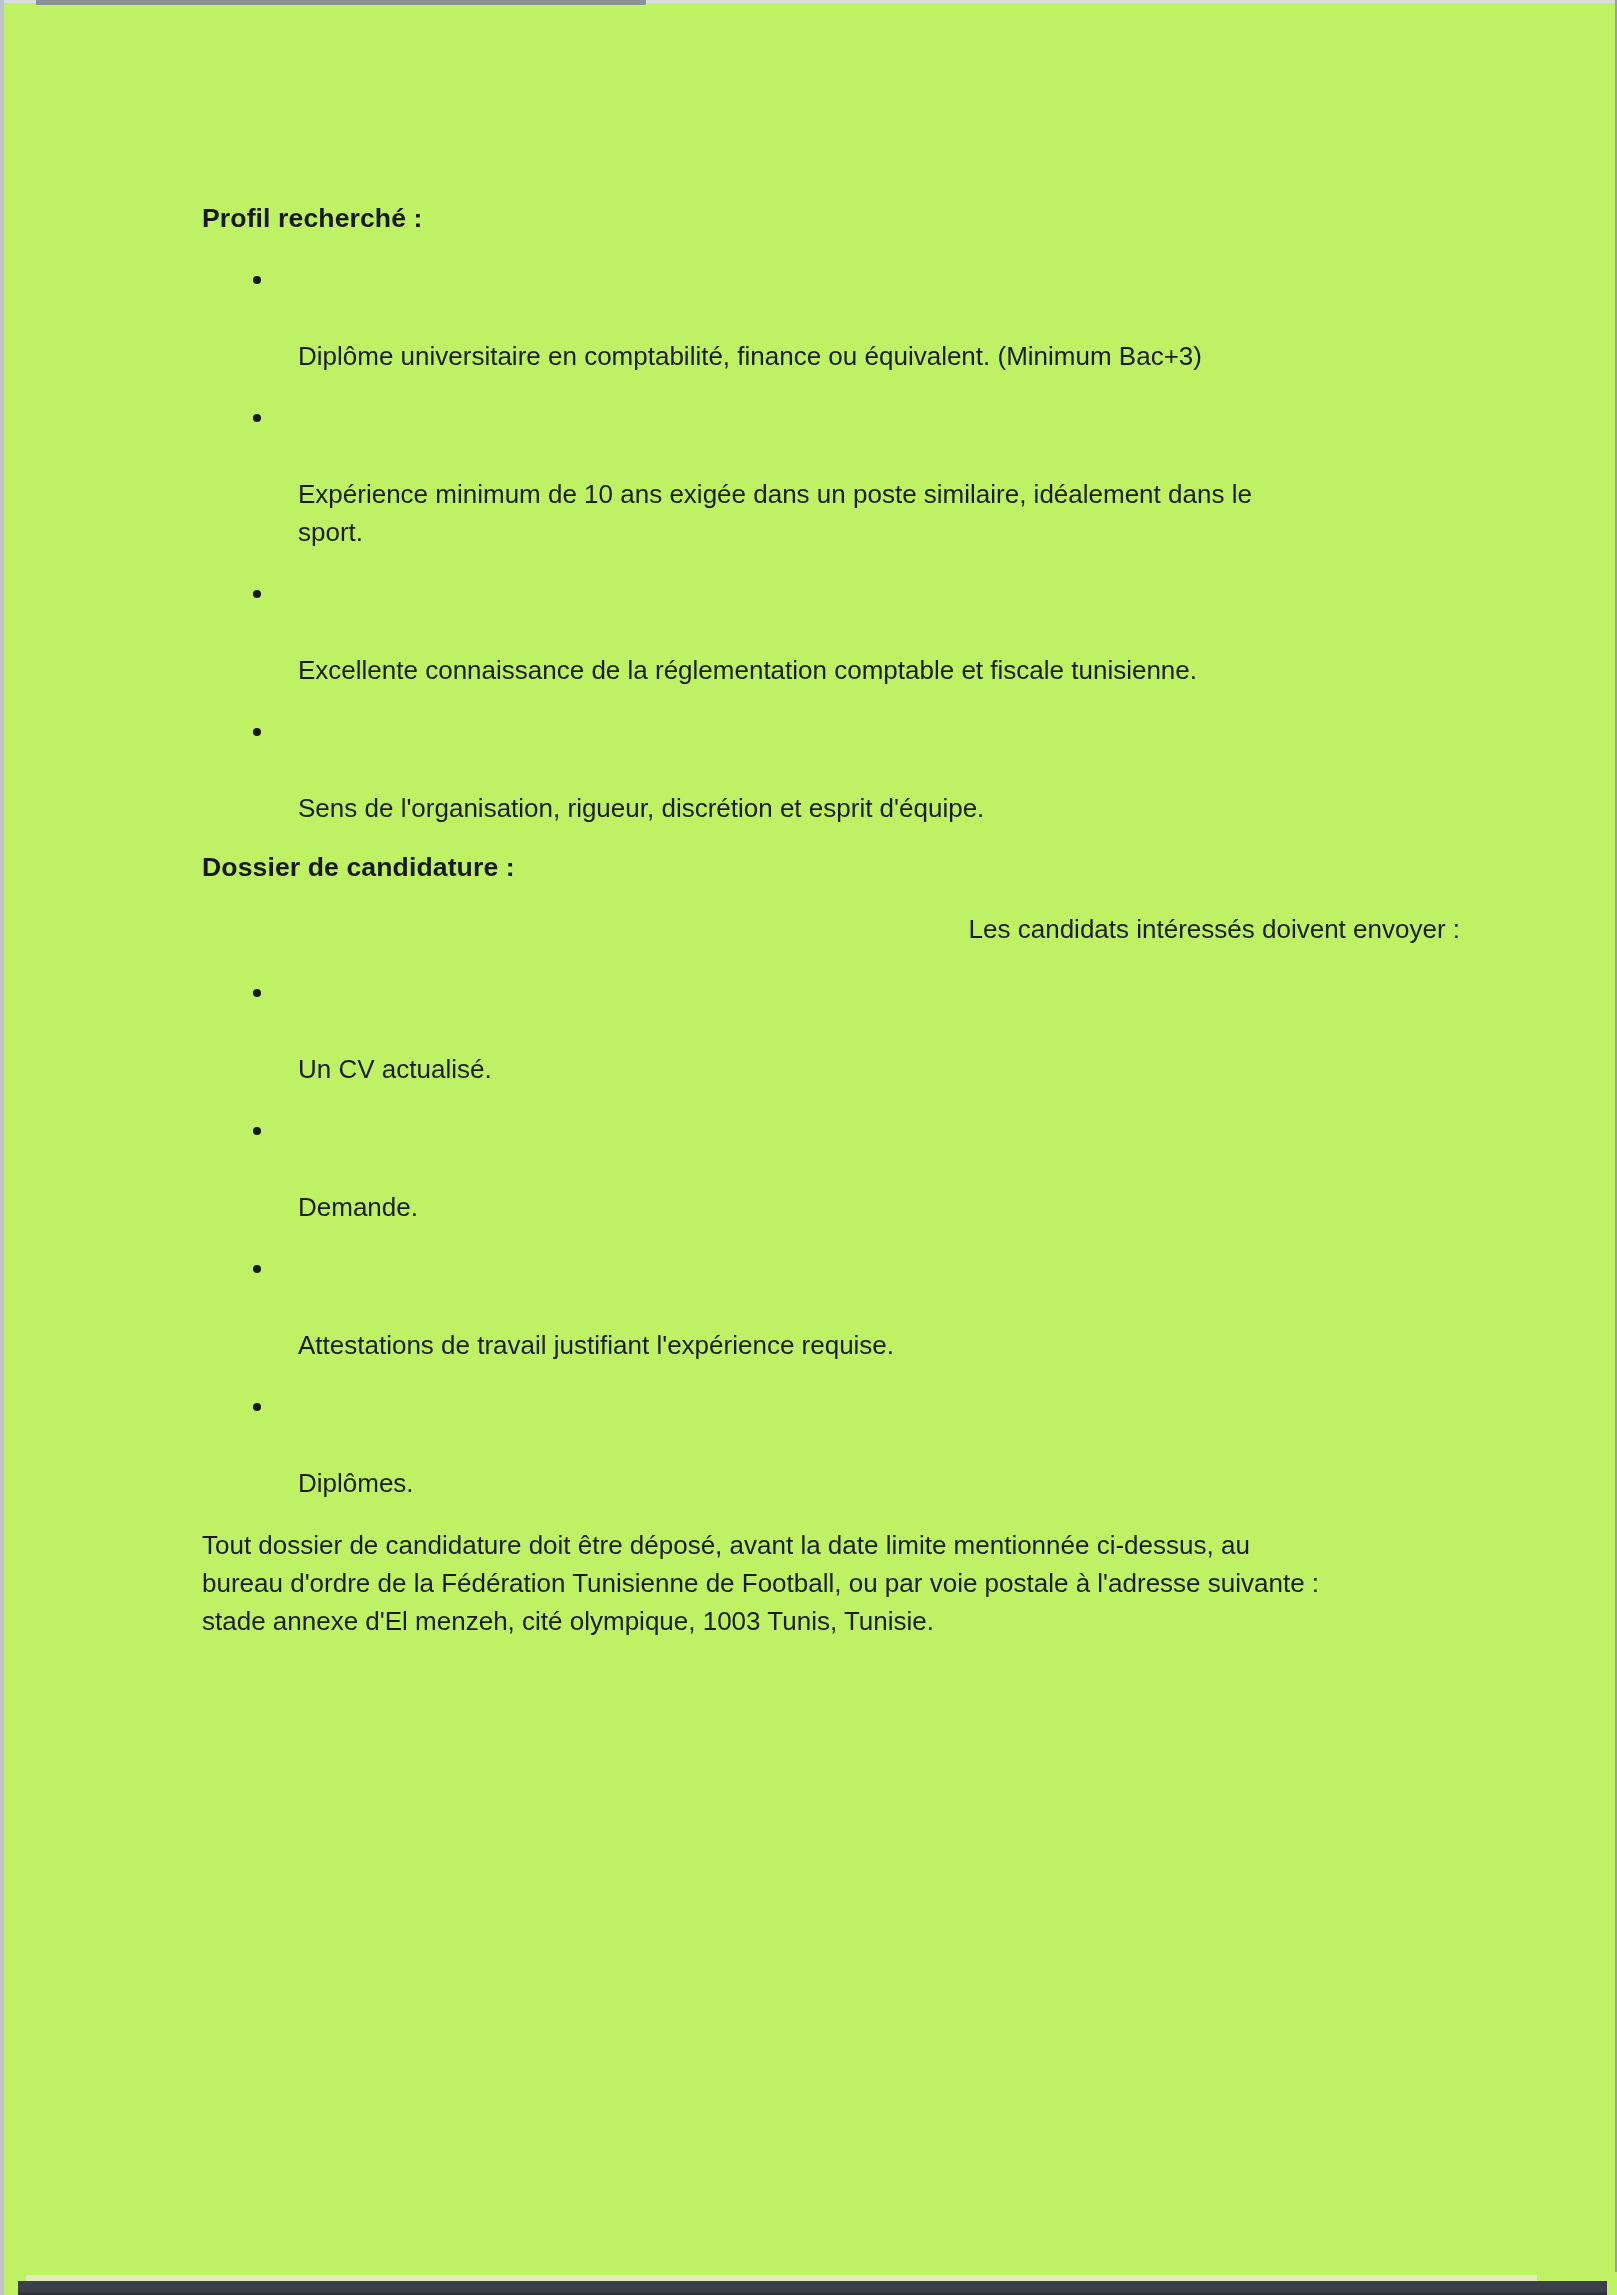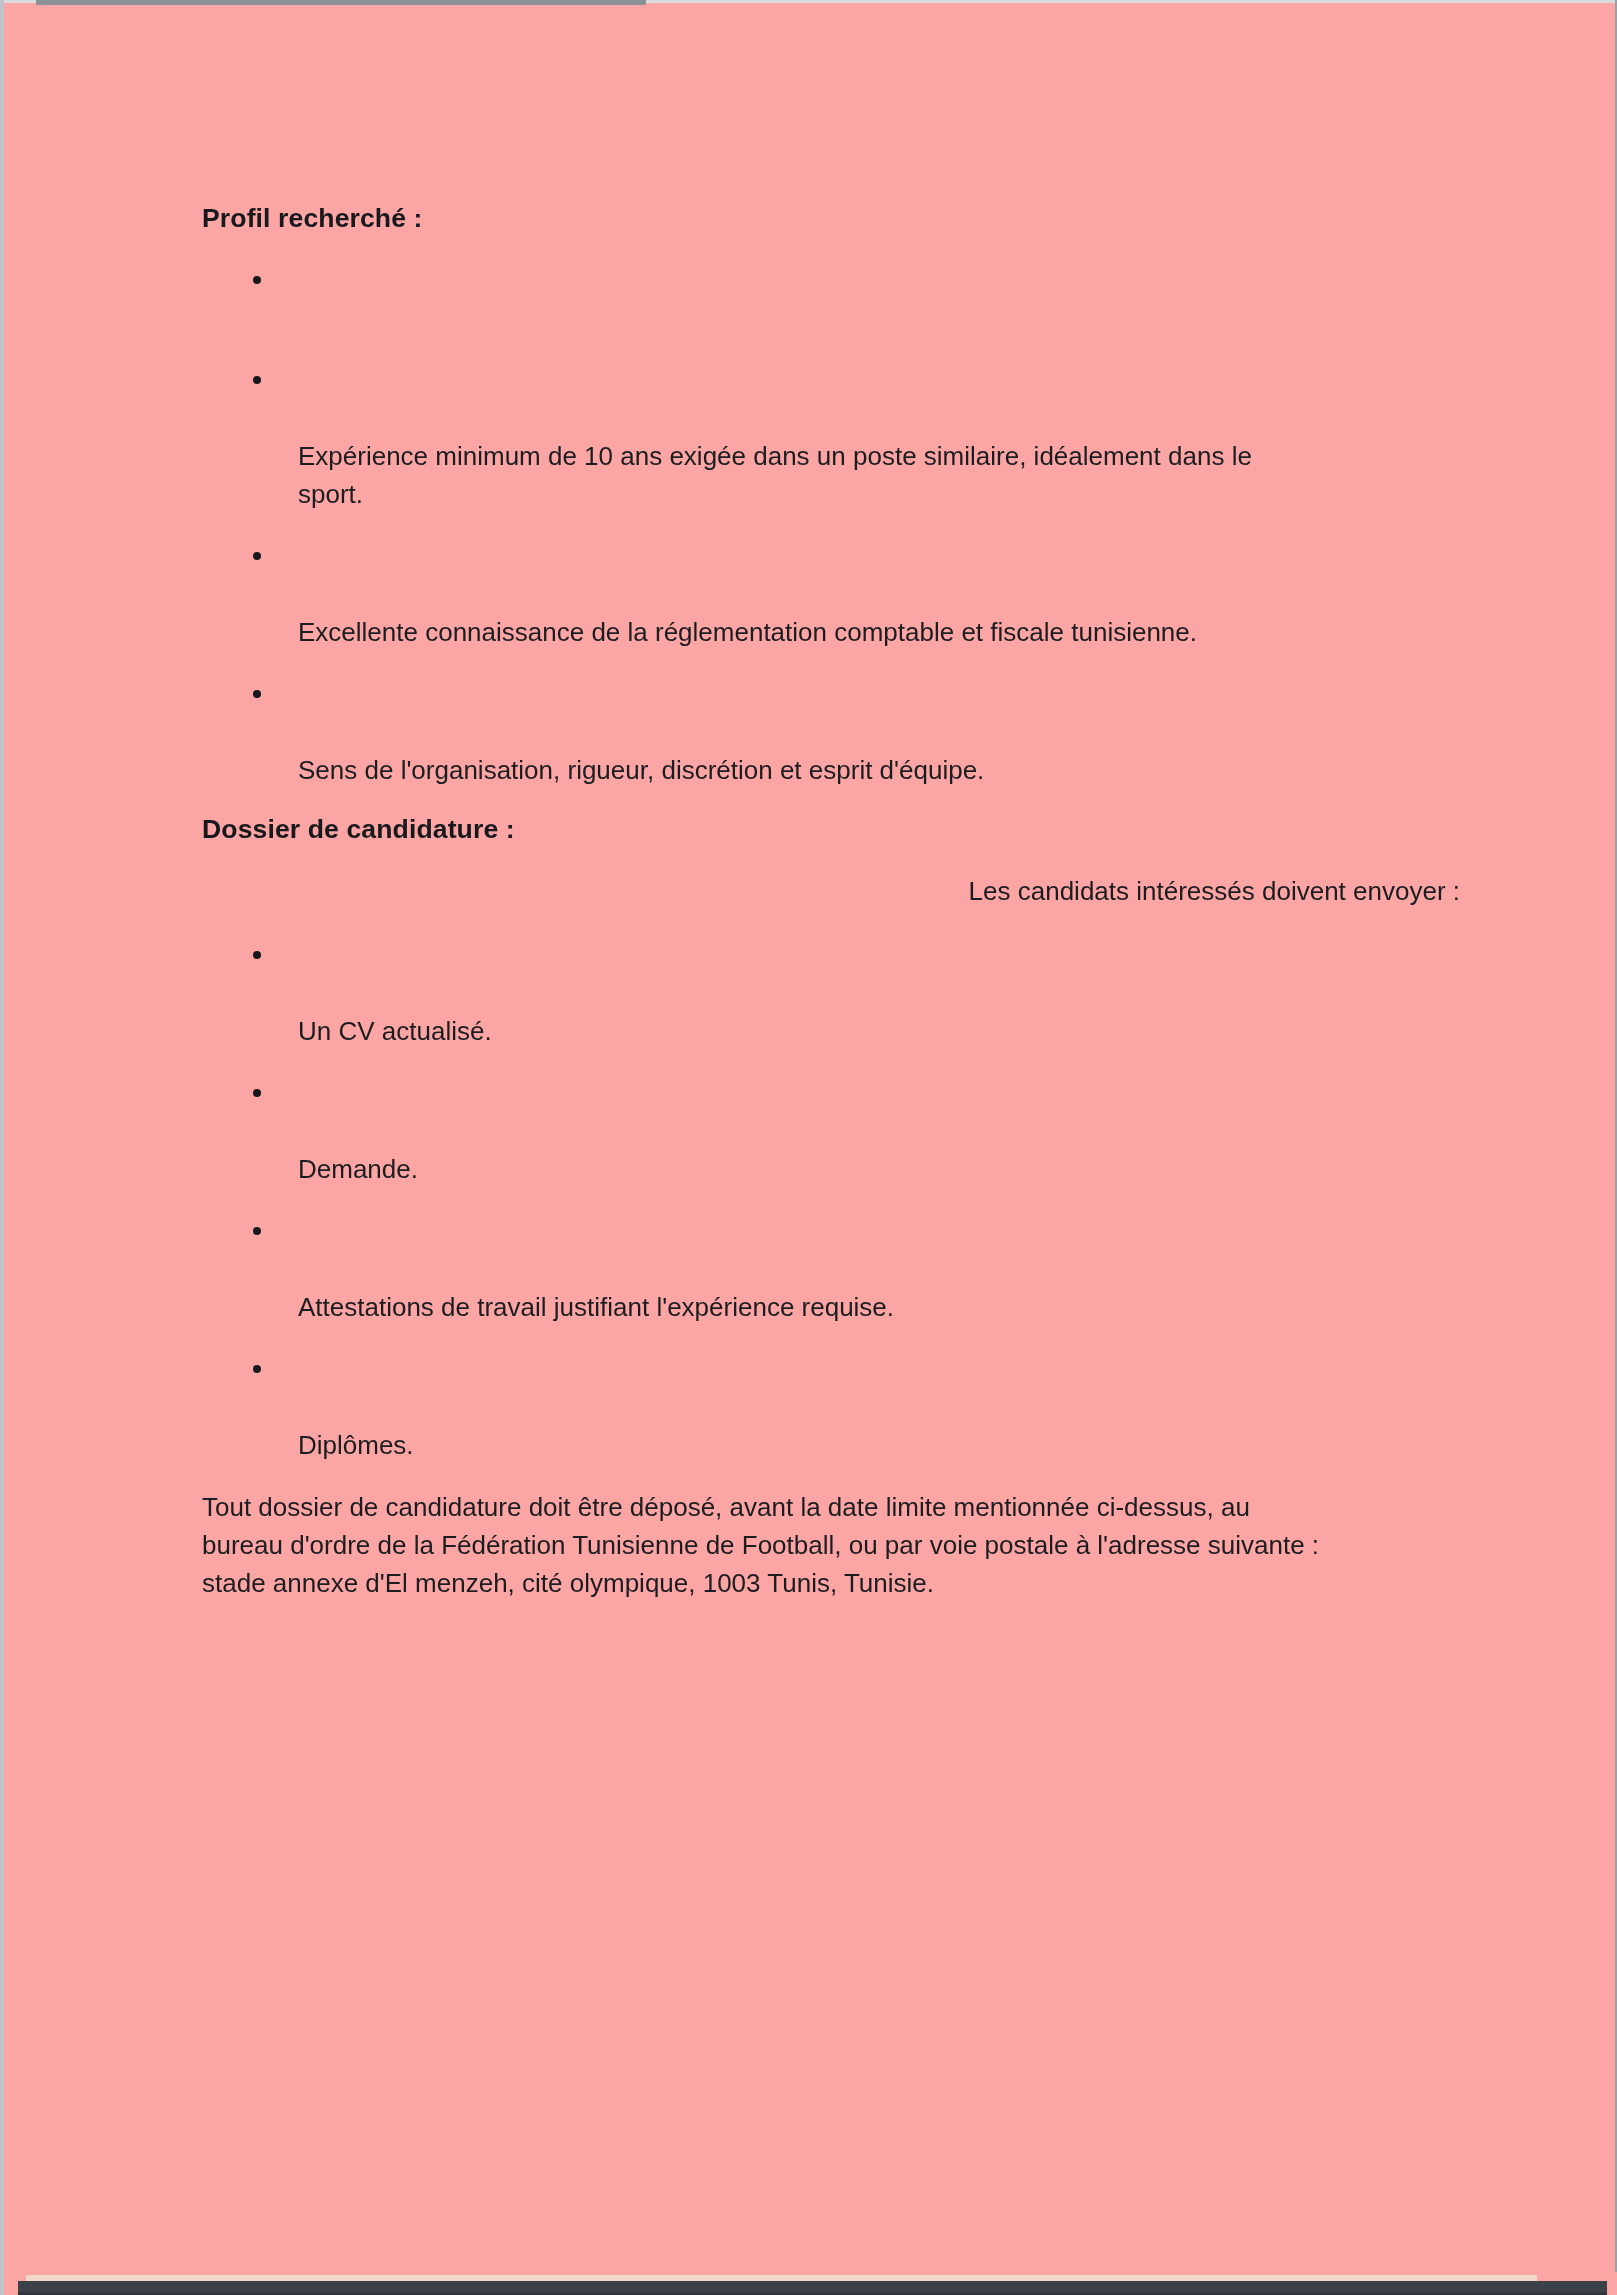--- a/index.html
+++ b/index.html
@@ -4,21 +4,21 @@
 <style>
   html, body {
     margin: 0;
     padding: 0;
     background: #ffffff;
   }
   .scan-page {
     position: relative;
     width: 1618px;
     height: 2295px;
-    background: #fca5a5;
+    background: #bef264;
     overflow: hidden;
     font-family: "Liberation Sans", "DejaVu Sans", sans-serif;
     color: #1b1d20;
   }
   
   .edge { position: absolute; pointer-events: none; }
   .edge-top-light  { top: 0; left: 0; width: 100%; height: 3.2px; background: #d8dbdf; }
   .edge-top-dark   { top: 0; left: 36px; width: 610px; height: 4.5px; background: #8a9097; border-radius: 0 0 1.9px 0; }
   .edge-left       { top: 0; left: 0; width: 3.9px; height: 100%; background: #bfc4cb; }
   .edge-right      { top: 0; right: 0; width: 3.2px; height: 99%; background: #9aa0a8; }
@@ -80,20 +80,21 @@
   <div class="edge edge-bottom-cream"></div>
   <div class="edge edge-bottom-bar"></div>
 
   <main class="content">
 
     <h2 class="doc-heading">Profil recherché :</h2>
 
     <ul class="doc-list">
       <li>
         <span class="bullet-dot"></span>
+        <span>Diplôme universitaire en comptabilité, finance ou équivalent. (Minimum Bac+3)</span>
       </li>
       <li>
         <span class="bullet-dot"></span>
         <span>Expérience minimum de 10 ans exigée dans un poste similaire, idéalement dans le
 sport.</span>
       </li>
       <li>
         <span class="bullet-dot"></span>
         <span>Excellente connaissance de la réglementation comptable et fiscale tunisienne.</span>
       </li>

